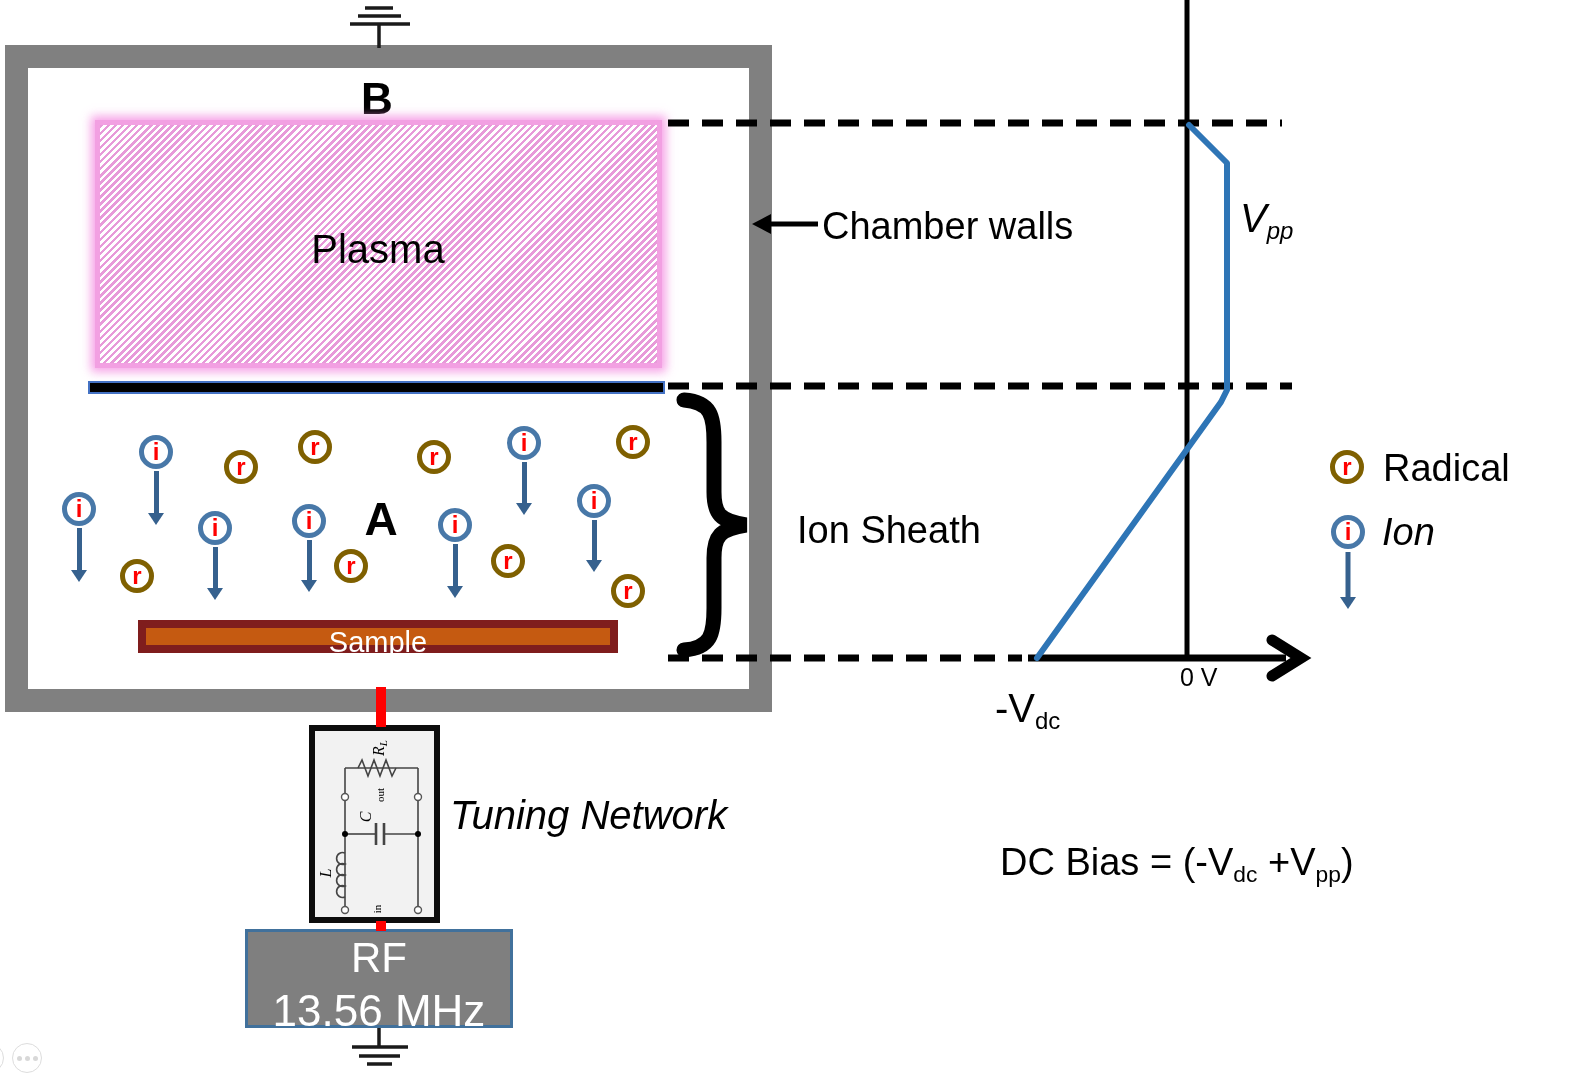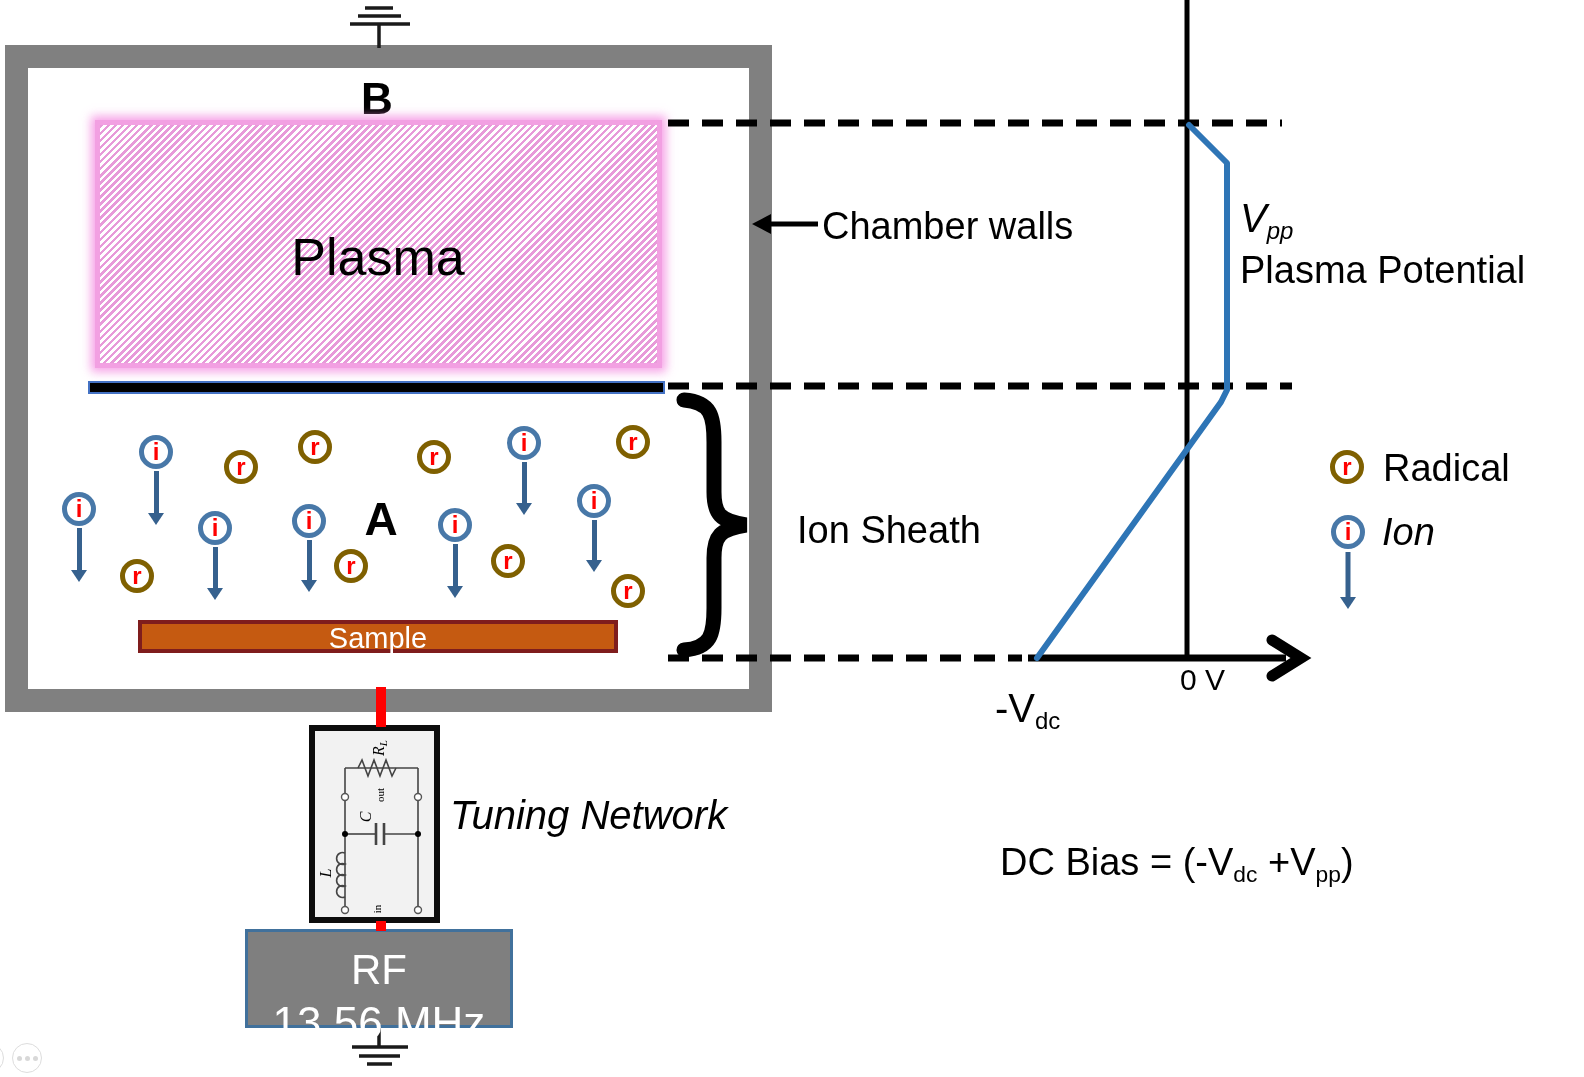--- a/index.html
+++ b/index.html
@@ -13,40 +13,40 @@
   
   .chamber{position:absolute;left:5px;top:45px;width:767px;height:667px;
            border:23px solid #808080;background:#fff;box-sizing:border-box;}
   .plasma{position:absolute;left:95px;top:120px;width:567px;height:248px;
           background:repeating-linear-gradient(135deg,#e79ad9 0,#e79ad9 2.5px,#ffffff 2.5px,#ffffff 5px);
           border:5px solid #f2a0e2;box-sizing:border-box;
           box-shadow:0 0 9px 4px rgba(244,140,225,.8);}
   .blackbar{position:absolute;left:88px;top:381px;width:577px;height:13px;
             background:#000;border:2px solid #4472c4;box-sizing:border-box;}
   .sample{position:absolute;left:138px;top:620px;width:480px;height:33px;
-          background:#c55a11;border:4px solid #7f1d1d;box-sizing:border-box;
+          background:#c55a11;border:8px solid #7f1d1d;box-sizing:border-box;
           color:#fff;font-size:29px;text-align:center;line-height:29px;}
   .electrode{position:absolute;left:88px;top:654px;width:580px;height:33px;
              background:#ff0000;color:#fff;font-size:29px;text-align:center;line-height:33px;}
   .wire{position:absolute;background:#ff0000;z-index:5;}
 
   
   .particle{position:absolute;width:24px;height:24px;border:5px solid #4878a8;border-radius:50%;
             background:#fff;display:flex;align-items:center;justify-content:center;z-index:3;}
   .particle span{color:#ff0000;font-size:24px;font-weight:600;line-height:1;}
   .ion-arrow-bar{position:absolute;width:5px;background:#36618e;z-index:2;}
   .ion-arrow-tip{position:absolute;width:0;height:0;border-left:8px solid transparent;
                  border-right:8px solid transparent;border-top:12px solid #36618e;z-index:2;}
 
   
   .tuningbox{position:absolute;left:309px;top:725px;width:131px;height:198px;background:#f2f2f2;
              border:6px solid #0d0d0d;box-sizing:border-box;z-index:4;}
   .rfbox{position:absolute;left:245px;top:929px;width:268px;height:99px;background:#7f7f7f;
          border:3px solid #41719c;box-sizing:border-box;color:#fff;text-align:center;z-index:4;}
-  .rfline1{font-size:42px;margin-top:14px;}
+  .rfline1{font-size:42px;margin-top:2px;}
   .rfline2{font-size:44px;margin-top:4px;}
 
   .watermark-circle{position:absolute;width:28px;height:28px;border:1.5px solid #ddd;border-radius:50%;
                     background:transparent;display:flex;align-items:center;justify-content:center;gap:3px;}
   .watermark-circle i{display:block;width:5px;height:5px;border-radius:50%;background:#d8d8d8;}
 </style>
 </head>
 <body>
 
 <div class="stage">
@@ -91,21 +91,21 @@
 
     <g>
       <line x1="1348" y1="552" x2="1348" y2="597" stroke="#36618e" stroke-width="5"></line>
       <polygon points="1348,609 1340,597 1356,597" fill="#36618e"></polygon>
     </g>
   </svg>
 
   <div class="chamber"></div>
   <div class="label ctr" style="left:377px;top:74px;font-size:44px;font-weight:bold;">B</div>
   <div class="plasma"></div>
-  <div class="label ctr" style="left:378px;top:227px;font-size:52px;">Plasma</div>
+  <div class="label ctr" style="left:378px;top:227px;font-size:40px;">Plasma</div>
   <div class="blackbar"></div>
   <div class="label ctr" style="left:381px;top:492px;font-size:46px;font-weight:bold;">A</div>
 
   <div class="particle-layer">
       <div class="particle" style="left: 62px; top: 492px; border-color: rgb(72, 120, 168);">
         <span style="color: rgb(255, 0, 0);">i</span>
       </div>
       <div class="ion-arrow-bar" style="left: 76.5px; top: 528px; height: 43px; background: rgb(54, 97, 142);"></div>
       <div class="ion-arrow-tip" style="left: 71px; top: 570px; border-top-color: rgb(54, 97, 142);"></div>
       <div class="particle" style="left: 139px; top: 435px; border-color: rgb(72, 120, 168);">
@@ -209,23 +209,22 @@
     <div class="rfline1">RF</div>
     <div class="rfline2">13.56 MHz</div>
   </div>
 
   <div class="label" style="left:822px;top:205px;font-size:38px;">Chamber walls</div>
   <div class="label" style="left:797px;top:509px;font-size:38px;">Ion Sheath</div>
 
   <div class="label" style="left:1240px;top:196px;font-size:40px;font-style:italic;">
     <span>V</span><sub>pp</sub>
   </div>
-  <div class="label" style="left:1240px;top:249px;font-size:38px;">Plasma Potential</div>
-
-  <div class="label" style="left:1180px;top:663px;font-size:30px;text-align:right;">0 V</div>
+
+  <div class="label" style="left:1180px;top:663px;font-size:25px;text-align:right;">0 V</div>
 
   <div class="label" style="left:995px;top:686px;font-size:40px;">
     <span>-V</span><sub>dc</sub>
   </div>
 
   <div class="label" style="left:1000px;top:841px;font-size:38px;">
     <span>DC Bias = (-V</span><sub>dc</sub><span> +V</span><sub>pp</sub><span>)</span>
   </div>
 
   <div class="particle" style="left:1330px;top:450px;border-color:#7f6000;">

